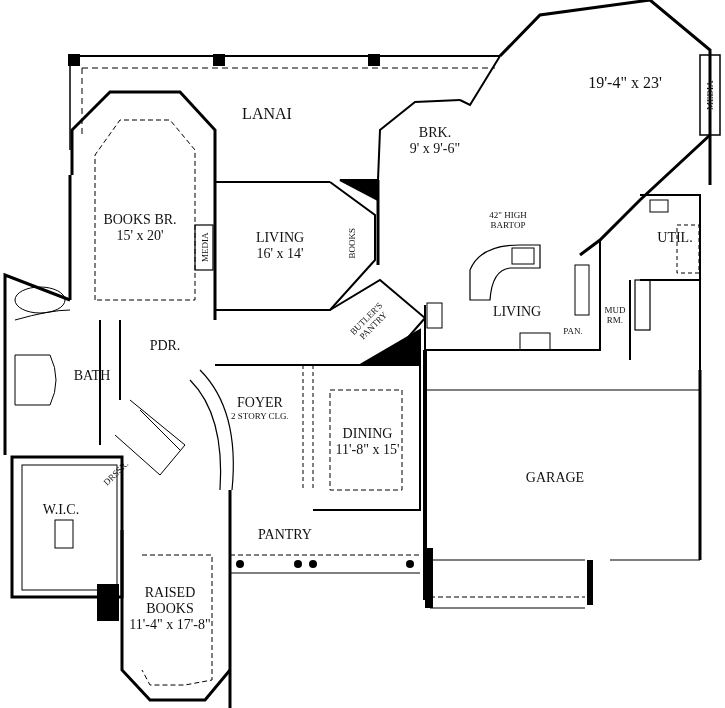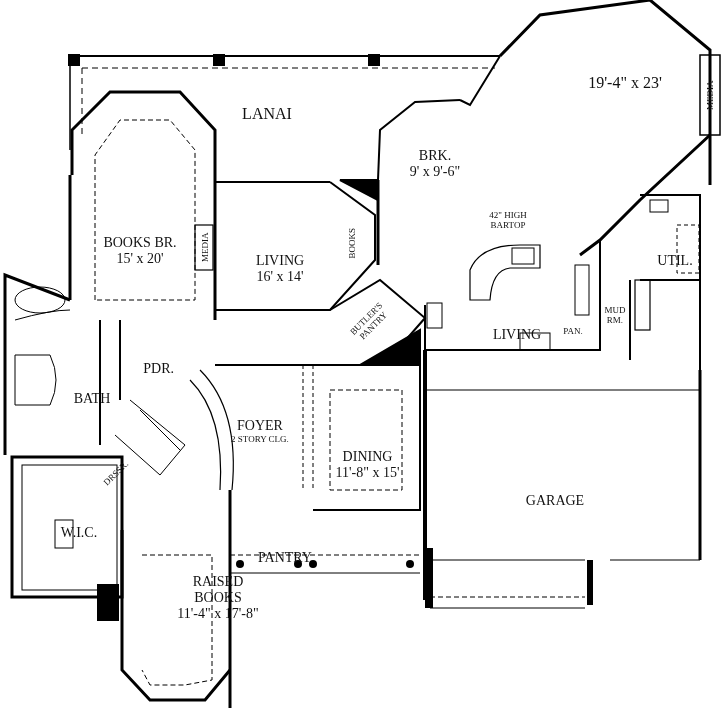--- a/index.html
+++ b/index.html
@@ -2,21 +2,21 @@
 <html><head>
 <meta charset="utf-8">
 <style>
   html, body { margin: 0; padding: 0; background: #ffffff; }
   body { width: 725px; height: 708px; position: relative; overflow: hidden; }
   svg#plan { position: absolute; left: 0; top: 0; width: 725px; height: 708px; }
   .lbl { position: absolute; font-family: "Liberation Serif", "DejaVu Serif", serif; color: #111; text-align: center; white-space: nowrap; line-height: 1.15; }
   .lbl .name { display: block; }
   .lbl .dim { display: block; }
   .big { font-size: 16px; }
-  .med { font-size: 14px; margin-top: 23px; }
+  .med { font-size: 14px; }
   .xs { font-size: 9px; }
   .rot { transform-origin: center center; }
 </style>
 </head>
 <body>
 
 <svg id="plan" viewBox="0 0 725 708" xmlns="http://www.w3.org/2000/svg">
   <g fill="none" stroke="#000" stroke-width="2">
 
     <g>
@@ -183,43 +183,43 @@
   <span class="name">LIVING</span>
   <span class="dim">16' x 14'</span>
 </div>
 <div class="lbl xs rot" style="left:332px; top:238px; width:40px; transform:rotate(-90deg);">
   <span>BOOKS</span>
 </div>
 <div class="lbl xs rot" style="left:340px; top:312px; width:60px; transform:rotate(-45deg);">
   <span class="name">BUTLER'S</span>
   <span class="name">PANTRY</span>
 </div>
-<div class="lbl med" style="left:124px; top:338px; width:50px;text-align:right;">
+<div class="lbl med" style="left:140px; top:338px; width:50px;">
   <span>PDR.</span>
 </div>
 <div class="lbl med" style="left:62px; top:368px; width:60px;">
   <span>BATH</span>
 </div>
 <div class="lbl" style="left:220px; top:395px; width:80px;">
   <span class="name med">FOYER</span>
   <span class="dim xs">2 STORY CLG.</span>
 </div>
 <div class="lbl med" style="left:320px; top:426px; width:95px;">
   <span class="name">DINING</span>
   <span class="dim">11'-8" x 15'</span>
 </div>
 <div class="lbl med" style="left:510px; top:470px; width:90px;font-family:Liberation Serif, serif;">
   <span>GARAGE</span>
 </div>
 <div class="lbl xs rot" style="left:96px; top:468px; width:40px; transform:rotate(-45deg);">
   <span>DRSSR.</span>
 </div>
-<div class="lbl med" style="left:49px; top:502px; width:60px;">
+<div class="lbl med" style="left:31px; top:502px; width:60px;">
   <span>W.I.C.</span>
 </div>
 <div class="lbl med" style="left:250px; top:527px; width:70px;">
   <span>PANTRY</span>
 </div>
-<div class="lbl med" style="left:120px; top:551px; width:100px;padding-left:48px;">
+<div class="lbl med" style="left:120px; top:585px; width:100px;">
   <span class="name">RAISED</span>
   <span class="name">BOOKS</span>
   <span class="dim">11'-4" x 17'-8"</span>
 </div>
 
 </body></html>

